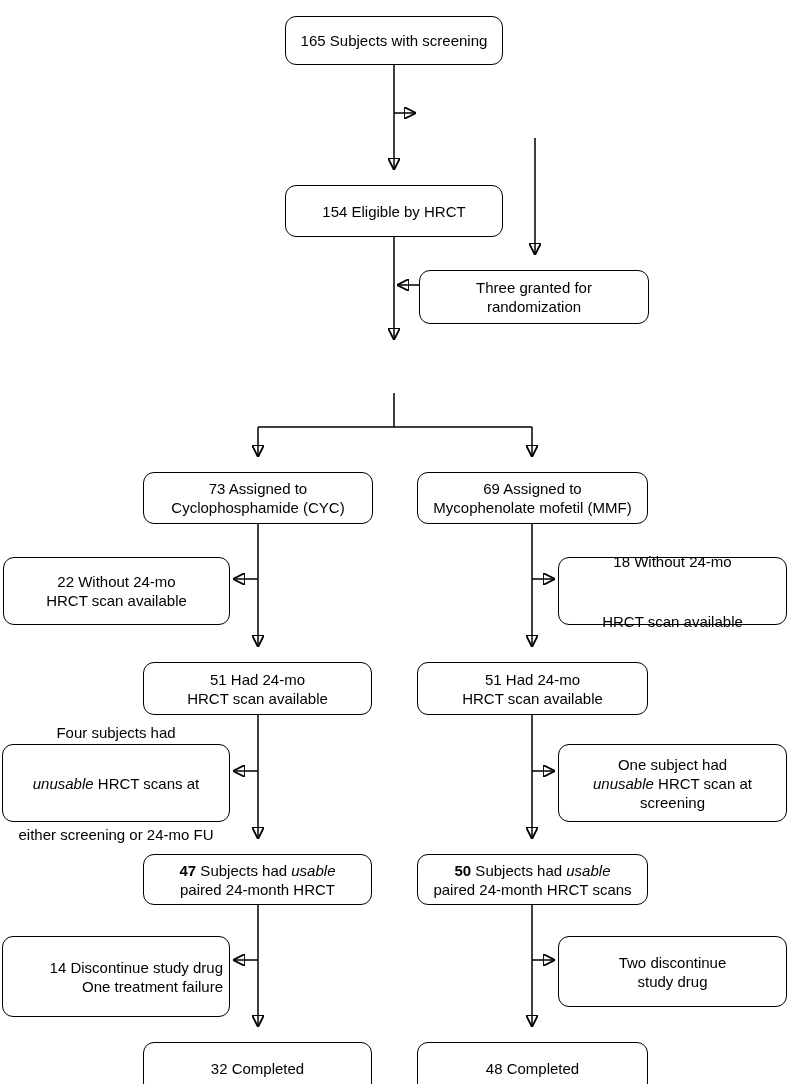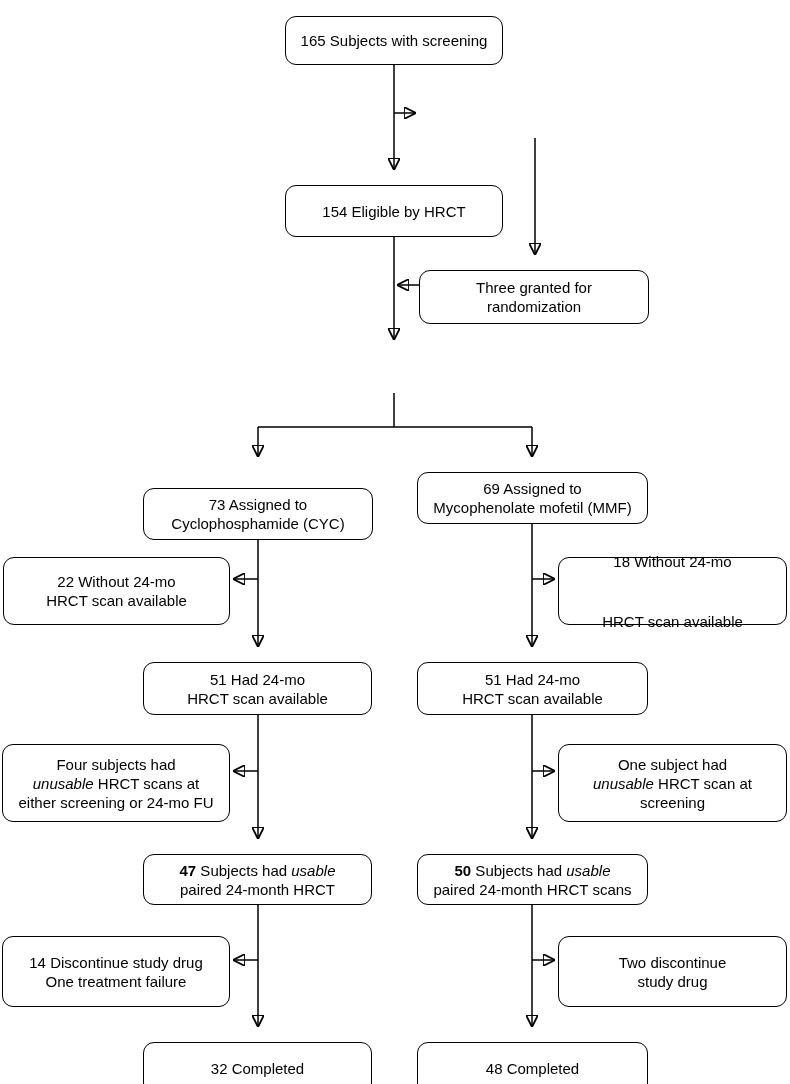--- a/index.html
+++ b/index.html
@@ -55,21 +55,21 @@
   <div class="fbox" style="left:285px;top:173px;width:218px;height:52px;">
       <div class="line"><span>154 Eligible by HRCT</span></div>
     </div>
 
   <div class="fbox" style="left:419px;top:258px;width:230px;height:54px;">
       <div class="line"><span>Three granted for</span></div>
       <div class="line"><span>randomization</span></div>
     </div>
 
 
-  <div class="fbox" style="left:143px;top:476px;width:230px;height:52px;">
+  <div class="fbox" style="left:143px;top:460px;width:230px;height:52px;">
       <div class="line"><span>73 Assigned to</span></div>
       <div class="line"><span>Cyclophosphamide (CYC)</span></div>
     </div>
 
   <div class="fbox" style="left:417px;top:460px;width:231px;height:52px;">
       <div class="line"><span>69 Assigned to</span></div>
       <div class="line"><span>Mycophenolate mofetil (MMF)</span></div>
     </div>
 
   <div class="fbox" style="left:3px;top:545px;width:227px;height:68px;">
@@ -85,21 +85,21 @@
   <div class="fbox" style="left:143px;top:650px;width:229px;height:53px;">
       <div class="line"><span>51 Had 24-mo</span></div>
       <div class="line"><span>HRCT scan available</span></div>
     </div>
 
   <div class="fbox" style="left:417px;top:650px;width:231px;height:53px;">
       <div class="line"><span>51 Had 24-mo</span></div>
       <div class="line"><span>HRCT scan available</span></div>
     </div>
 
-  <div class="fbox" style="left:2px;top:732px;width:228px;height:78px;">
+  <div class="fbox" style="left:2px;top:732px;width:228px;height:78px;gap:32px;">
       <div class="line"><span>Four subjects had</span></div>
       <div class="line"><span class="i">unusable</span><span> HRCT scans at</span></div>
       <div class="line"><span>either screening or 24-mo FU</span></div>
     </div>
 
   <div class="fbox" style="left:558px;top:732px;width:229px;height:78px;">
       <div class="line"><span>One subject had</span></div>
       <div class="line"><span class="i">unusable</span><span> HRCT scan at</span></div>
       <div class="line"><span>screening</span></div>
     </div>
@@ -107,21 +107,21 @@
   <div class="fbox" style="left:143px;top:842px;width:229px;height:51px;">
       <div class="line"><span class="b">47</span><span> Subjects had </span><span class="i">usable</span></div>
       <div class="line"><span>paired 24-month HRCT</span></div>
     </div>
 
   <div class="fbox" style="left:417px;top:842px;width:231px;height:51px;">
       <div class="line"><span class="b">50</span><span> Subjects had </span><span class="i">usable</span></div>
       <div class="line"><span>paired 24-month HRCT scans</span></div>
     </div>
 
-  <div class="fbox" style="left:2px;top:924px;width:228px;height:71px;">
+  <div class="fbox" style="left:2px;top:924px;width:228px;height:81px;align-items:flex-end;">
       <div class="line"><span>14 Discontinue study drug</span></div>
       <div class="line"><span>One treatment failure</span></div>
     </div>
 
   <div class="fbox" style="left:558px;top:924px;width:229px;height:71px;">
       <div class="line"><span>Two discontinue</span></div>
       <div class="line"><span>study drug</span></div>
     </div>
 
   <div class="fbox" style="left:143px;top:1030px;width:229px;height:52px;">

